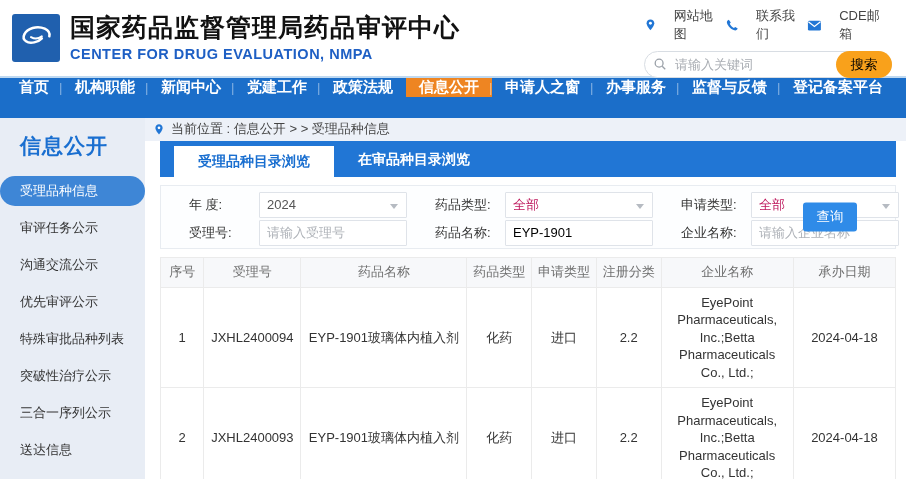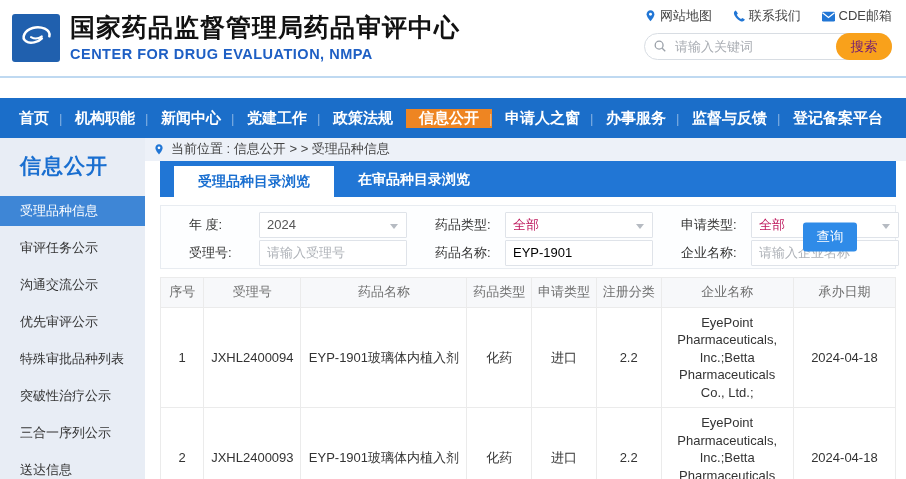--- a/index.html
+++ b/index.html
@@ -7,40 +7,40 @@
     font-family:"Liberation Sans","DejaVu Sans",sans-serif; background:#fff; }
 
   
   .header { height:78px; background:#fff; position:relative; display:flex; align-items:center; padding:0 12px; border-bottom:2px solid #BFD9F1; }
   .logo { width:48px; height:48px; background:#2060AE; border-radius:3px; display:flex; align-items:center; justify-content:center; flex:0 0 auto; }
   .title-block { margin-left:10px; }
   .title-cn { font-size:25px; font-weight:bold; color:#111; letter-spacing:1px; line-height:1.1; }
   .title-en { font-size:14.5px; font-weight:bold; color:#1E5FC4; letter-spacing:.5px; margin-top:4px; }
   .header-right { position:absolute; right:14px; top:7px; width:248px; }
   .quick-links { display:flex; justify-content:space-between; align-items:center; font-size:13px; color:#444; }
-  .quick-link { display:flex; align-items:center; gap:3px; cursor:pointer;justify-content:center; }
+  .quick-link { display:flex; align-items:center; gap:17px; cursor:pointer;justify-content:center; }
   .searchbar { position:relative; margin-top:8px; height:27px; }
   .searchbar input { width:100%; height:27px; border:1px solid #D8DDE3; border-radius:14px; padding:0 60px 0 30px; font-size:13px; color:#7f1d1d; outline:none; font-family:inherit; }
   .searchbar input::placeholder { color:#A9ADB3; }
   .search-icon { position:absolute; left:9px; top:6px; }
-  .search-btn { position:absolute; right:0; top:0; width:56px; height:27px; border:none; border-radius:14px; background:#F9A11B; color:#701a75; font-size:13.5px; cursor:pointer; font-family:inherit;text-align:center; }
-
-  
-  .nav { height:40px; background:#1B6EC9; display:flex; align-items:center; padding-left:6px;margin-top:20px; }
+  .search-btn { position:absolute; right:0; top:0; width:56px; height:27px; border:none; border-radius:14px; background:#F9A11B; color:#000000; font-size:13.5px; cursor:pointer; font-family:inherit;text-align:center; }
+
+  
+  .nav { height:40px; background:#1B6EC9; display:flex; align-items:flex-start; padding-left:6px; }
   .nav-item { display:flex; align-items:center; padding:0 13px; color:#fff; font-size:15px; font-weight:bold; cursor:pointer; position:relative; white-space:nowrap; }
   .nav-item + .nav-item::before { content:"|"; color:rgba(255,255,255,.45); font-weight:normal; position:absolute; left:-3px; font-size:13px; }
   .nav-item.active { background:#EE8522; }
   .nav-item.active::before { display:none; }
 
   
   .main { display:flex; height:371px; background:#EDF1F8; }
   .sidebar { width:145px; background:#E8EDF5; padding-top:14px; flex:0 0 auto; }
   .sidebar-title { color:#1A6FD0; font-size:21px; font-weight:bold; padding-left:20px; margin-bottom:16px; letter-spacing:1px; }
   .side-item { height:30px; line-height:30px; padding-left:20px; font-size:13px; color:#333; margin-bottom:7px; cursor:pointer; }
-  .side-item.active { background:#3E86D6; color:#fff; }
+  .side-item.active { background:#3E86D6; color:#fff;border-radius:15px; }
 
   .content { flex:1; display:flex; flex-direction:column; min-width:0; }
   .breadcrumb { height:40px; display:flex; align-items:center; gap:6px; padding-left:8px; font-size:13px; color:#444; }
   .panel { flex:1; background:#fff; padding:0 10px 0 15px; }
 
   
   .tabbar { height:36px; background:#2176D5; display:flex; padding-left:14px; }
   .tab { padding:0 24px; font-size:14px; font-weight:bold; color:#fff; line-height:36px; cursor:pointer; }
   .tab.active { background:#fff; color:#1A6FD0; margin-top:5px; line-height:31px; }
 

